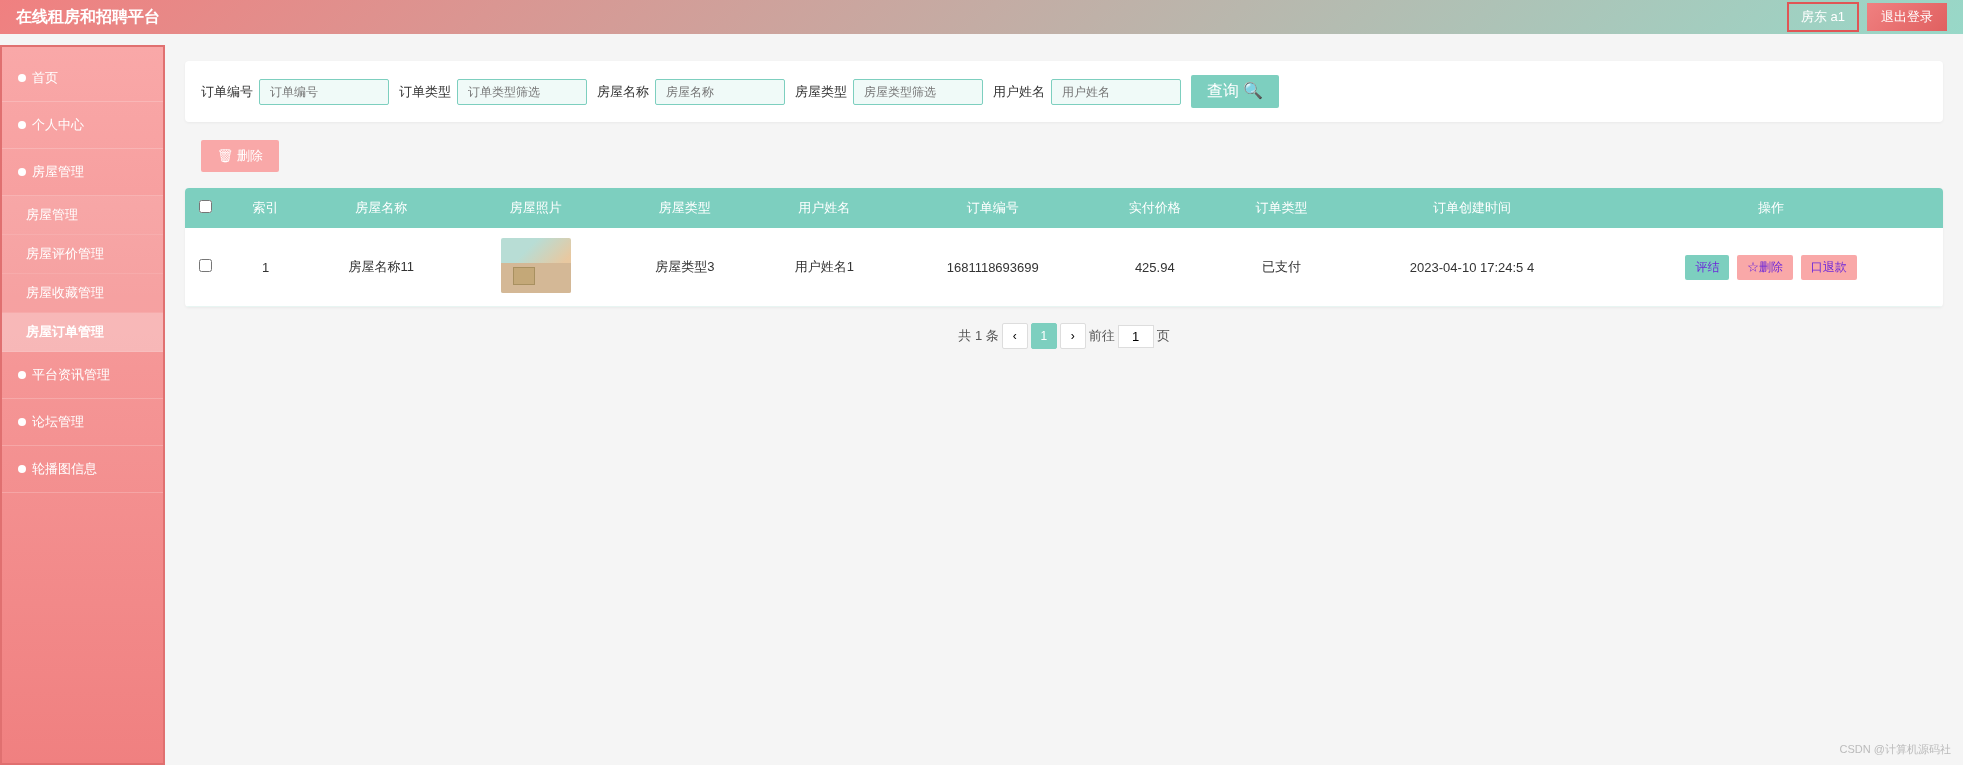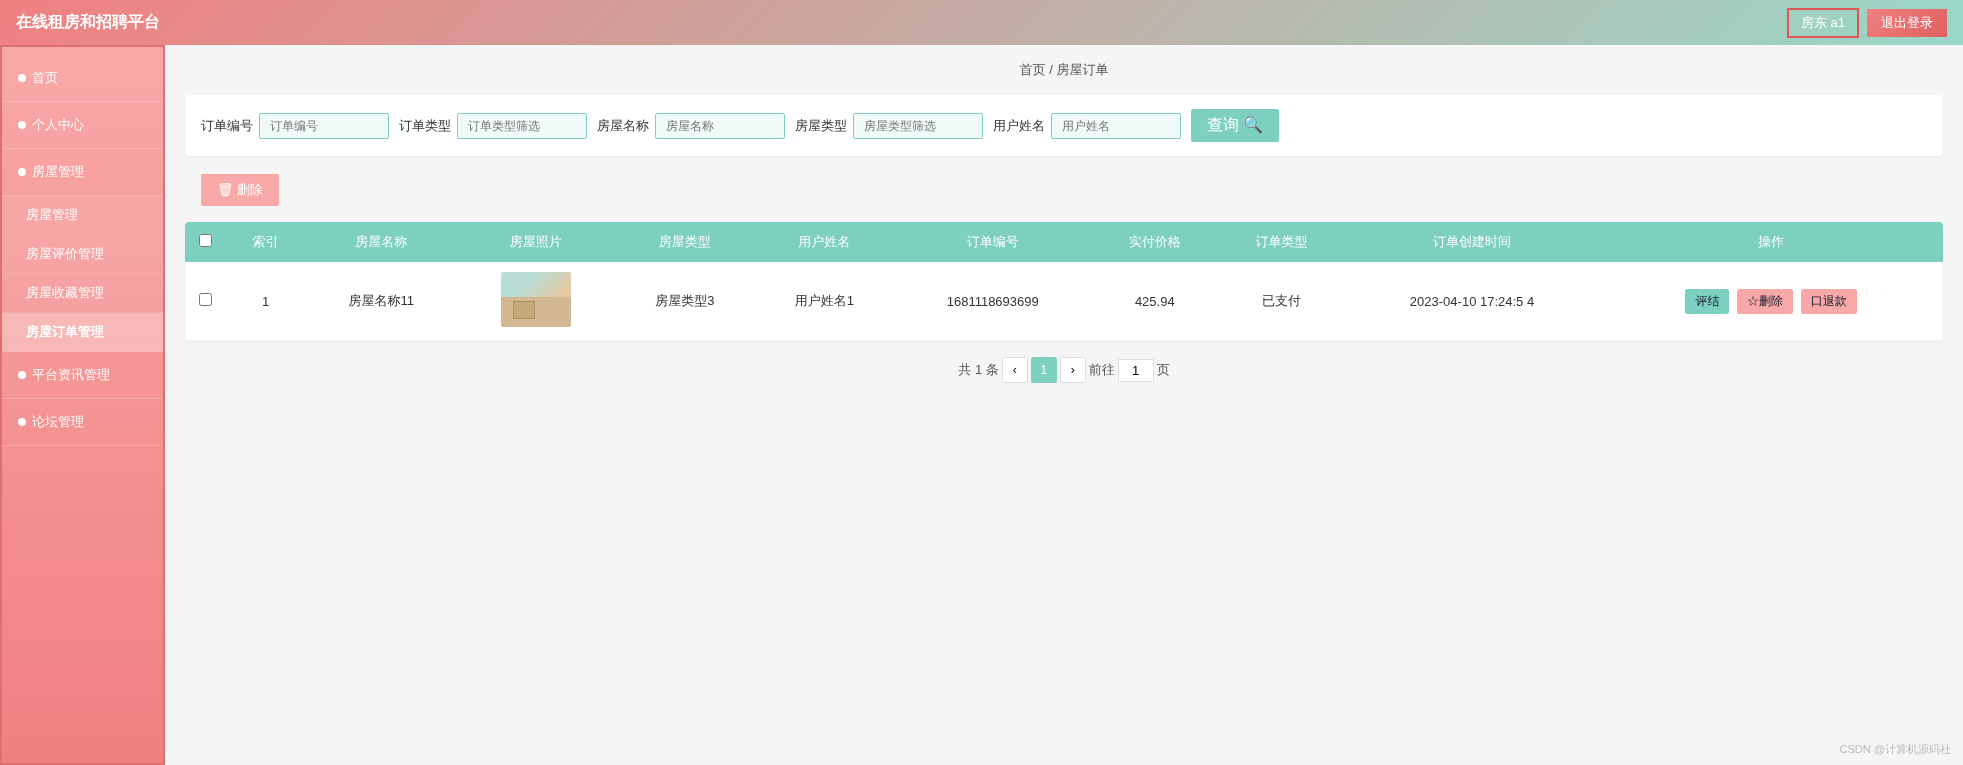--- a/index.html
+++ b/index.html
@@ -1,21 +1,21 @@
 <!DOCTYPE html>
 <html><head>
   <meta charset="utf-8">
   <style>
     * { box-sizing: border-box; margin: 0; padding: 0; font-family: 'Microsoft YaHei', Arial, sans-serif; }
     body { background: #f5f5f5; min-height: 765px; font-size: 13px; }
 
     
     .header {
       background: linear-gradient(135deg, #f08080 0%, #98d8c8 100%);
-      height: 45px;
+      height: 34px;
       display: flex;
       align-items: center;
       justify-content: space-between;
       padding: 0 16px;
       position: fixed;
       top: 0; left: 0; right: 0;
       z-index: 100;
     }
     .header-title {
       color: white;
@@ -226,21 +226,21 @@
       border: 1px solid #a89060;
     }
 
     .op-btn {
       border: none;
       padding: 4px 10px;
       border-radius: 2px;
       cursor: pointer;
       font-size: 12px;
       margin: 0 2px;
-      color: #0f172a;
+      color: #6d28d9;
     }
     .op-btn.review { background: #7dcfbf; }
     .op-btn.delete2 { background: #f9a8a8; }
     .op-btn.refund { background: #f9a8a8; }
 
     
     .pagination {
       display: flex;
       justify-content: center;
       align-items: center;
@@ -328,29 +328,28 @@
       </div>
     </div>
     <div class="sidebar-item">
       <span class="dot-icon"></span>
       <span>平台资讯管理</span>
     </div>
     <div class="sidebar-item">
       <span class="dot-icon"></span>
       <span>论坛管理</span>
     </div>
+    <div class="sidebar-item">
+      <span class="dot-icon"></span>
+      <span>轮播图信息</span>
+    </div>
   </div>
 
   <div class="main">
 
-    <div class="breadcrumb">
-      <span>首页</span>
-      <span>/</span>
-      <span>房屋订单</span>
-    </div>
 
     <div class="filter-bar">
       <div class="filter-group">
         <span class="filter-label">订单编号</span>
         <input class="filter-input" type="text" placeholder="订单编号" style="">
       </div>
       <div class="filter-group">
         <span class="filter-label">订单类型</span>
         <input class="filter-input" type="text" placeholder="订单类型筛选" style="">
       </div>

